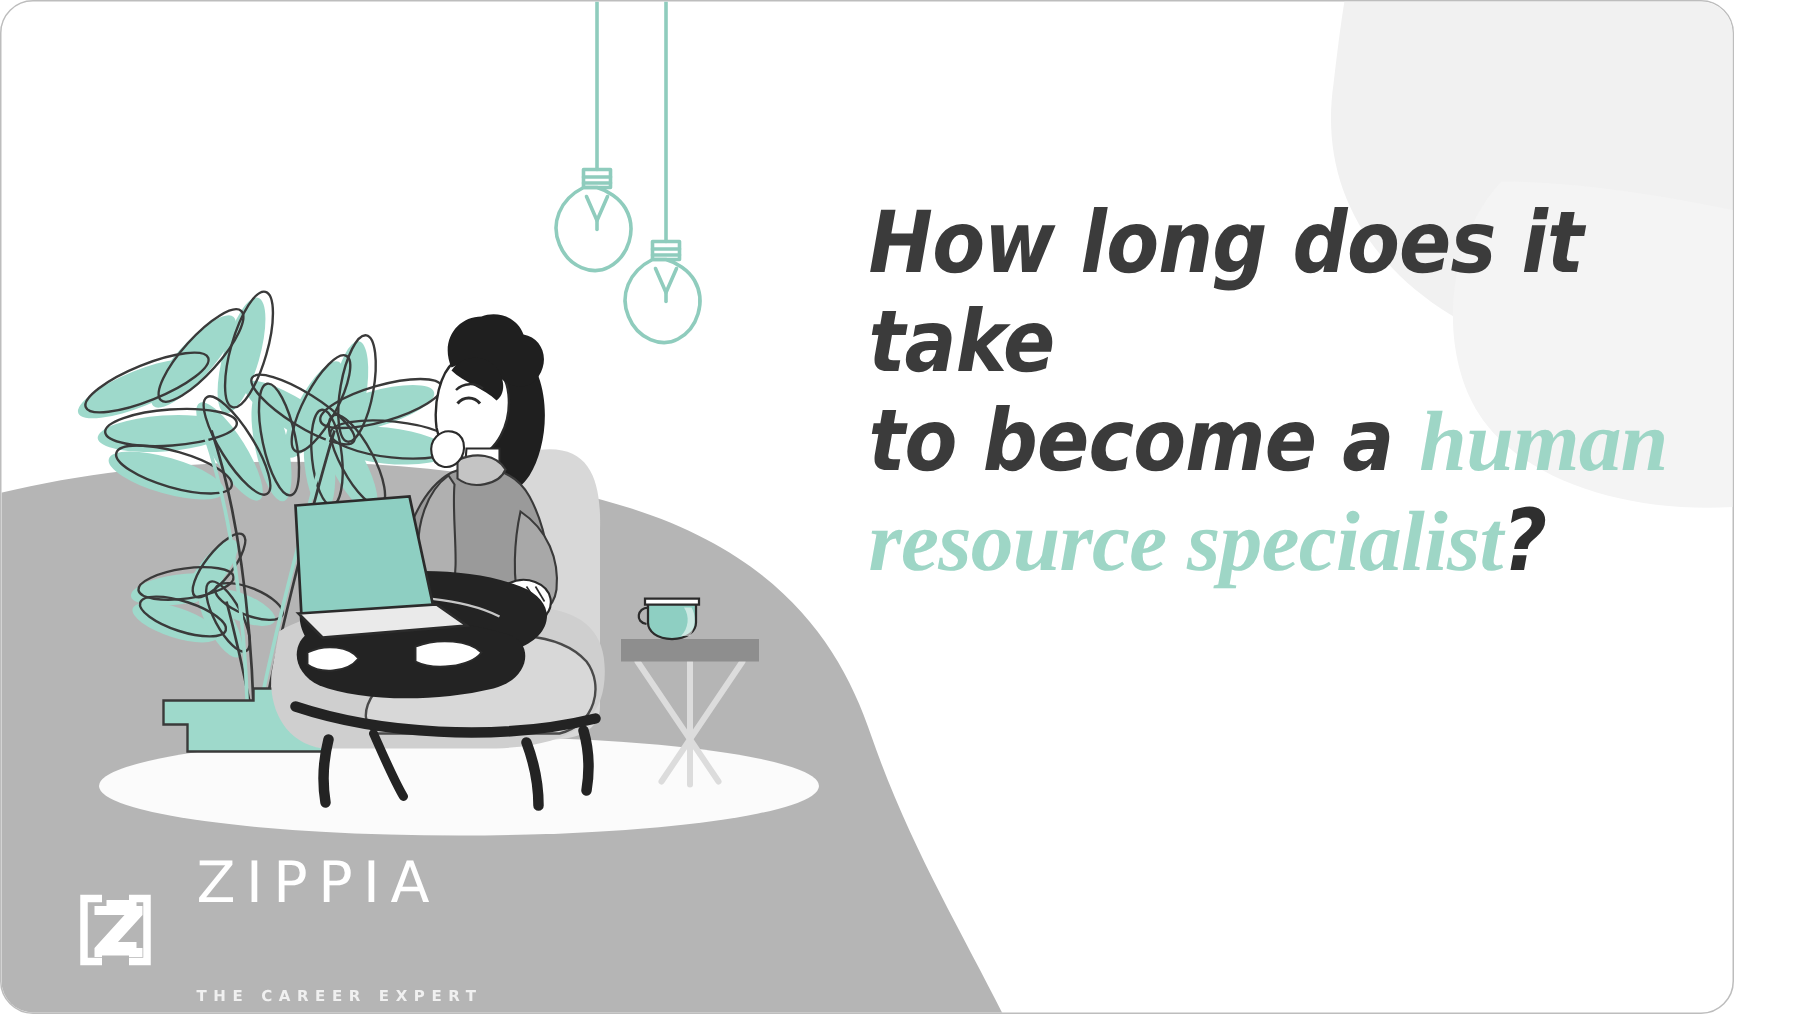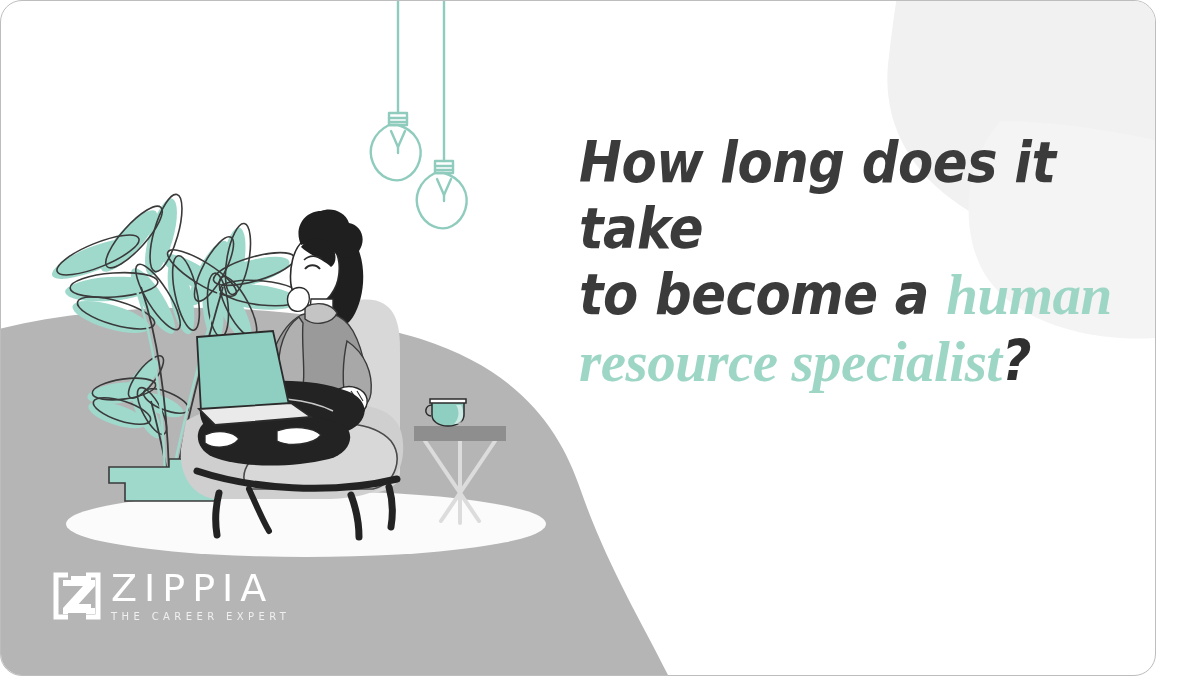--- a/index.html
+++ b/index.html
@@ -34,36 +34,37 @@
   #headline .accent{color:#9ed6c6;font-family:Liberation Serif, serif;}
   #headline .mark{color:#2f2f2f;}
 
   
   #logo{
     position:absolute;
     left:50px;top:568px;
     display:flex;align-items:center;
   }
   #logo-mark{width:52px;height:52px;flex:0 0 auto;}
-  #logo-text{margin-left:8px;display:flex;flex-direction:column;}
+  #logo-text{margin-left:28px;display:flex;flex-direction:column;gap:48px;}
   #logo-word{
     font-family:"DejaVu Sans","Liberation Sans",sans-serif;
     font-weight:400;
     font-size:38px;
     line-height:38px;
     letter-spacing:7px;
     color:#ffffff;
   }
   #logo-tag{
     margin-top:4px;
     font-family:"DejaVu Sans","Liberation Sans",sans-serif;
     font-size:10px;
     line-height:11px;
     letter-spacing:4.4px;
     color:#f0f0f0;
+    font-weight:bold;
   }
 </style>
 </head>
 <body>
 
 <div id="card">
 
   <svg id="artboard" viewBox="0 0 1201 676">
 
     <path fill="#f1f1f1" d="M905 -40 C 1010 -40 1201 -20 1201 -20 L 1201 230

